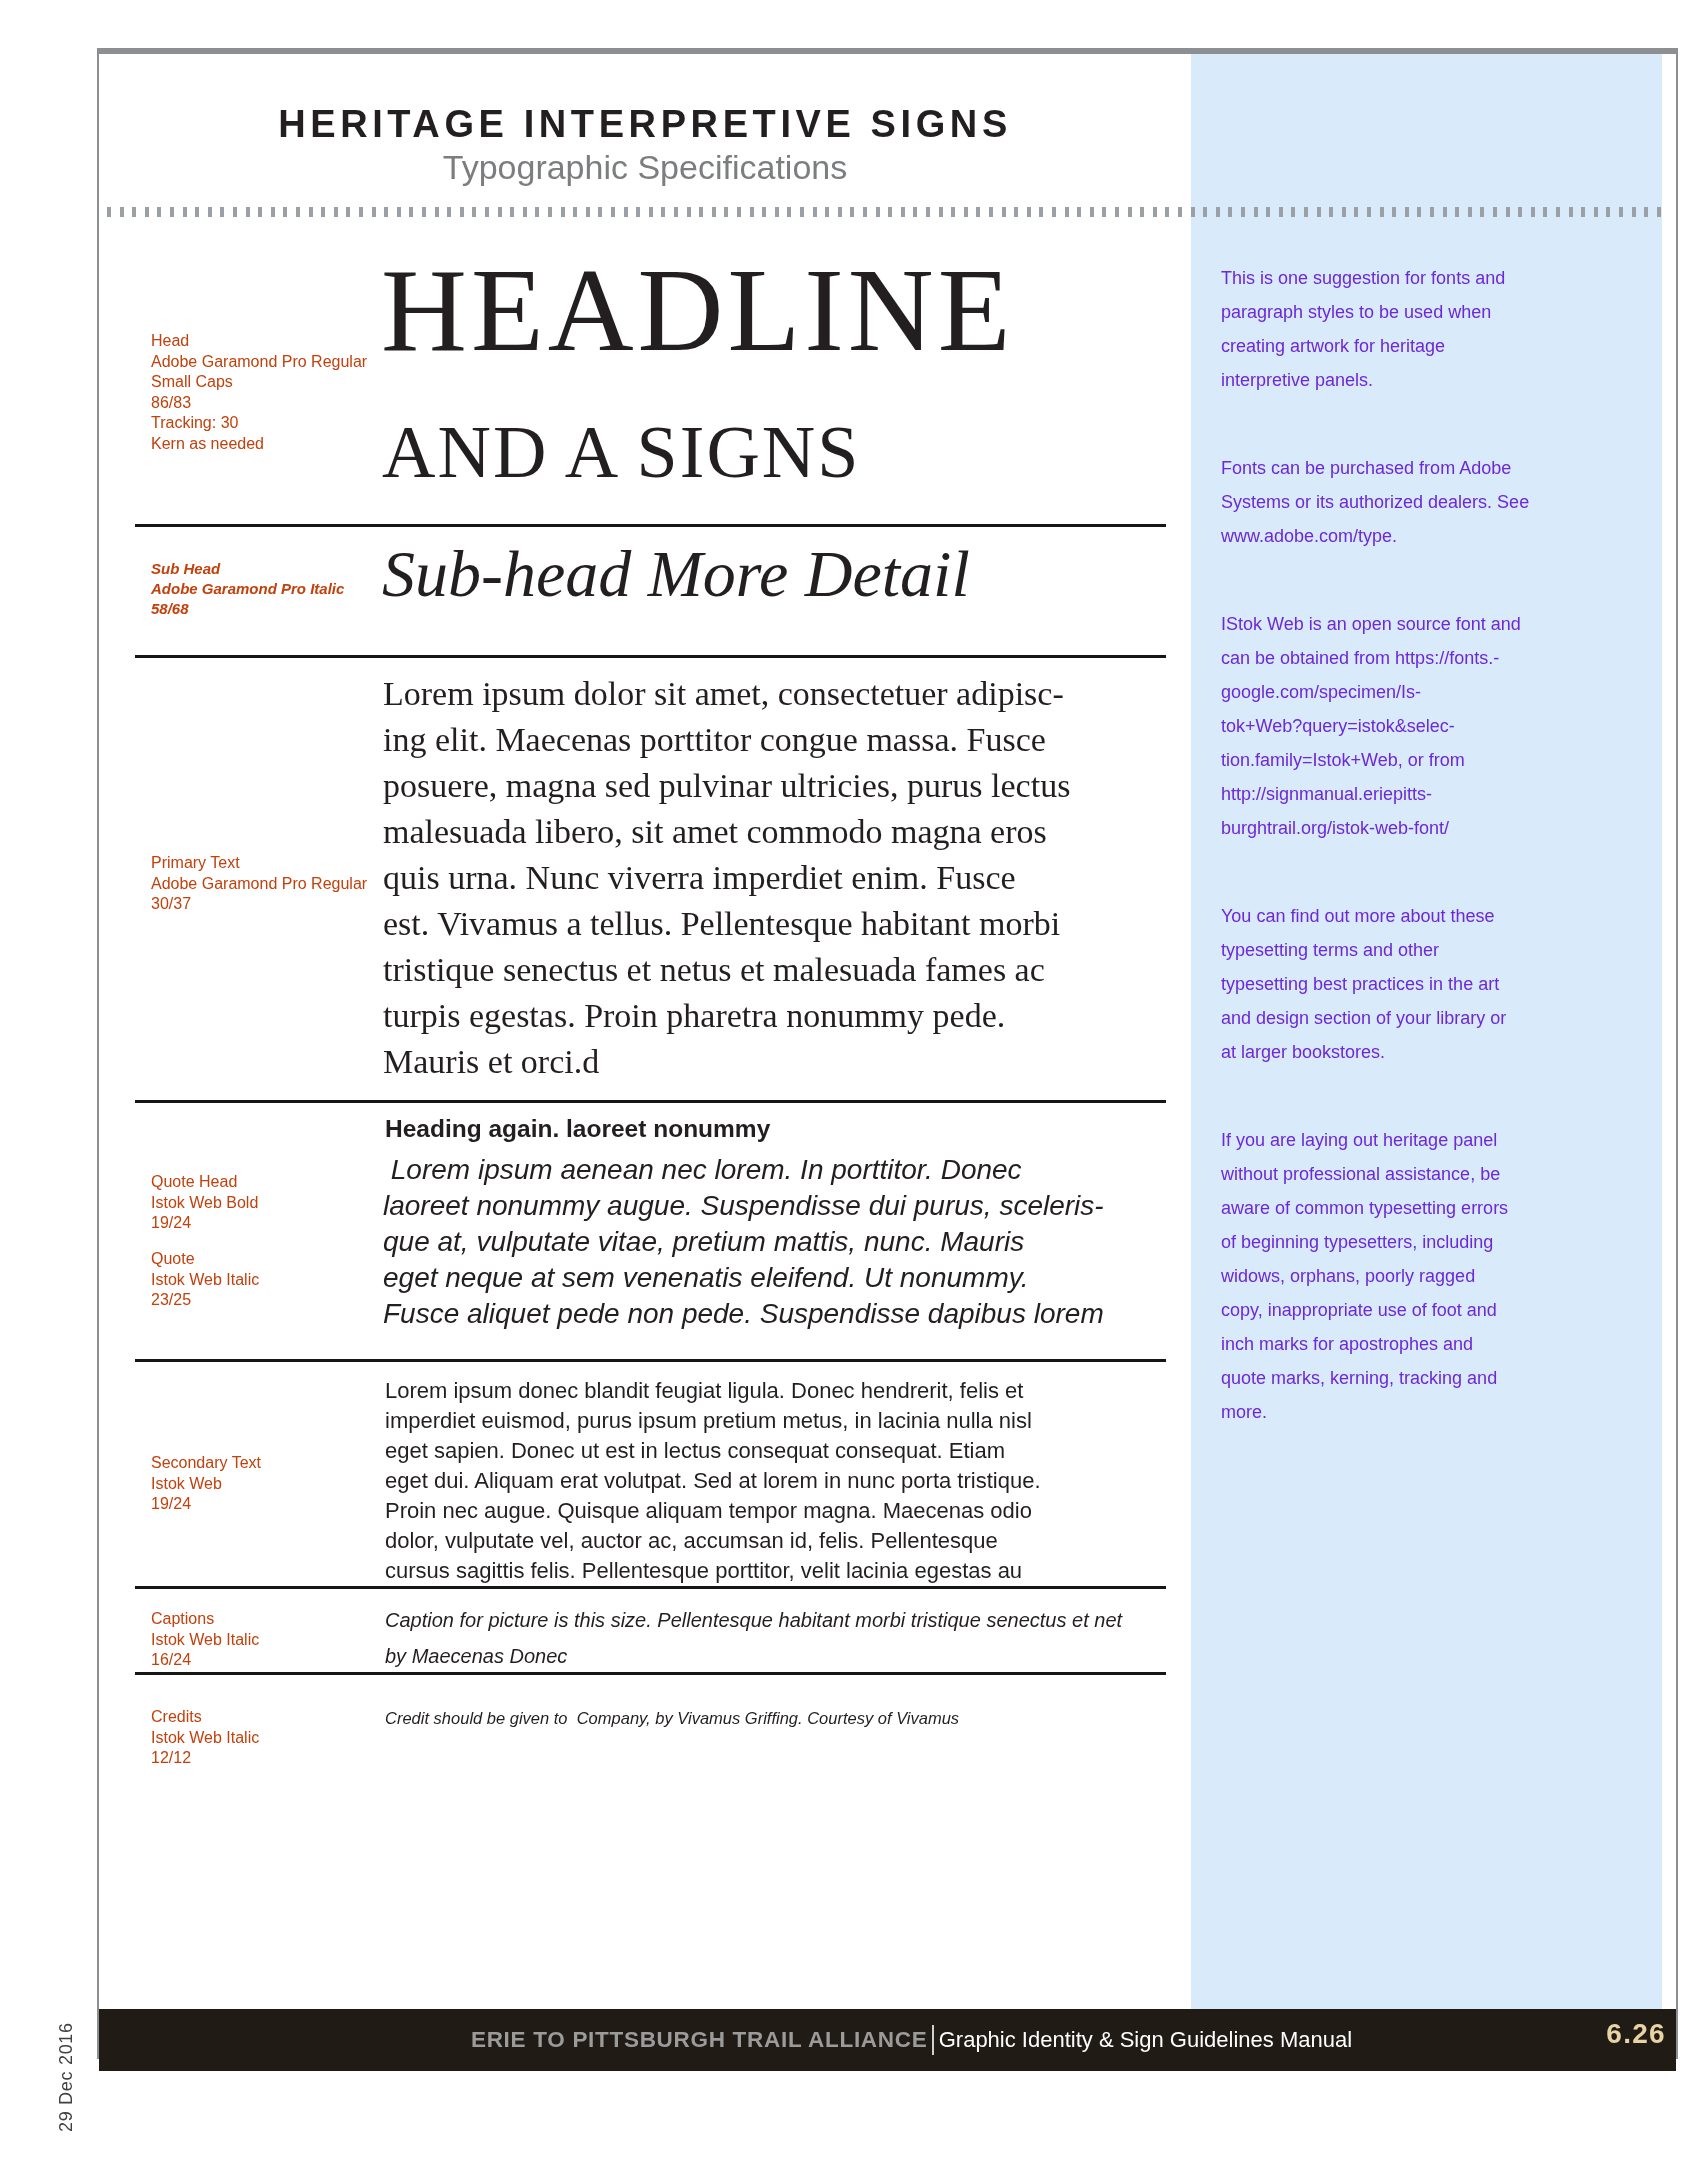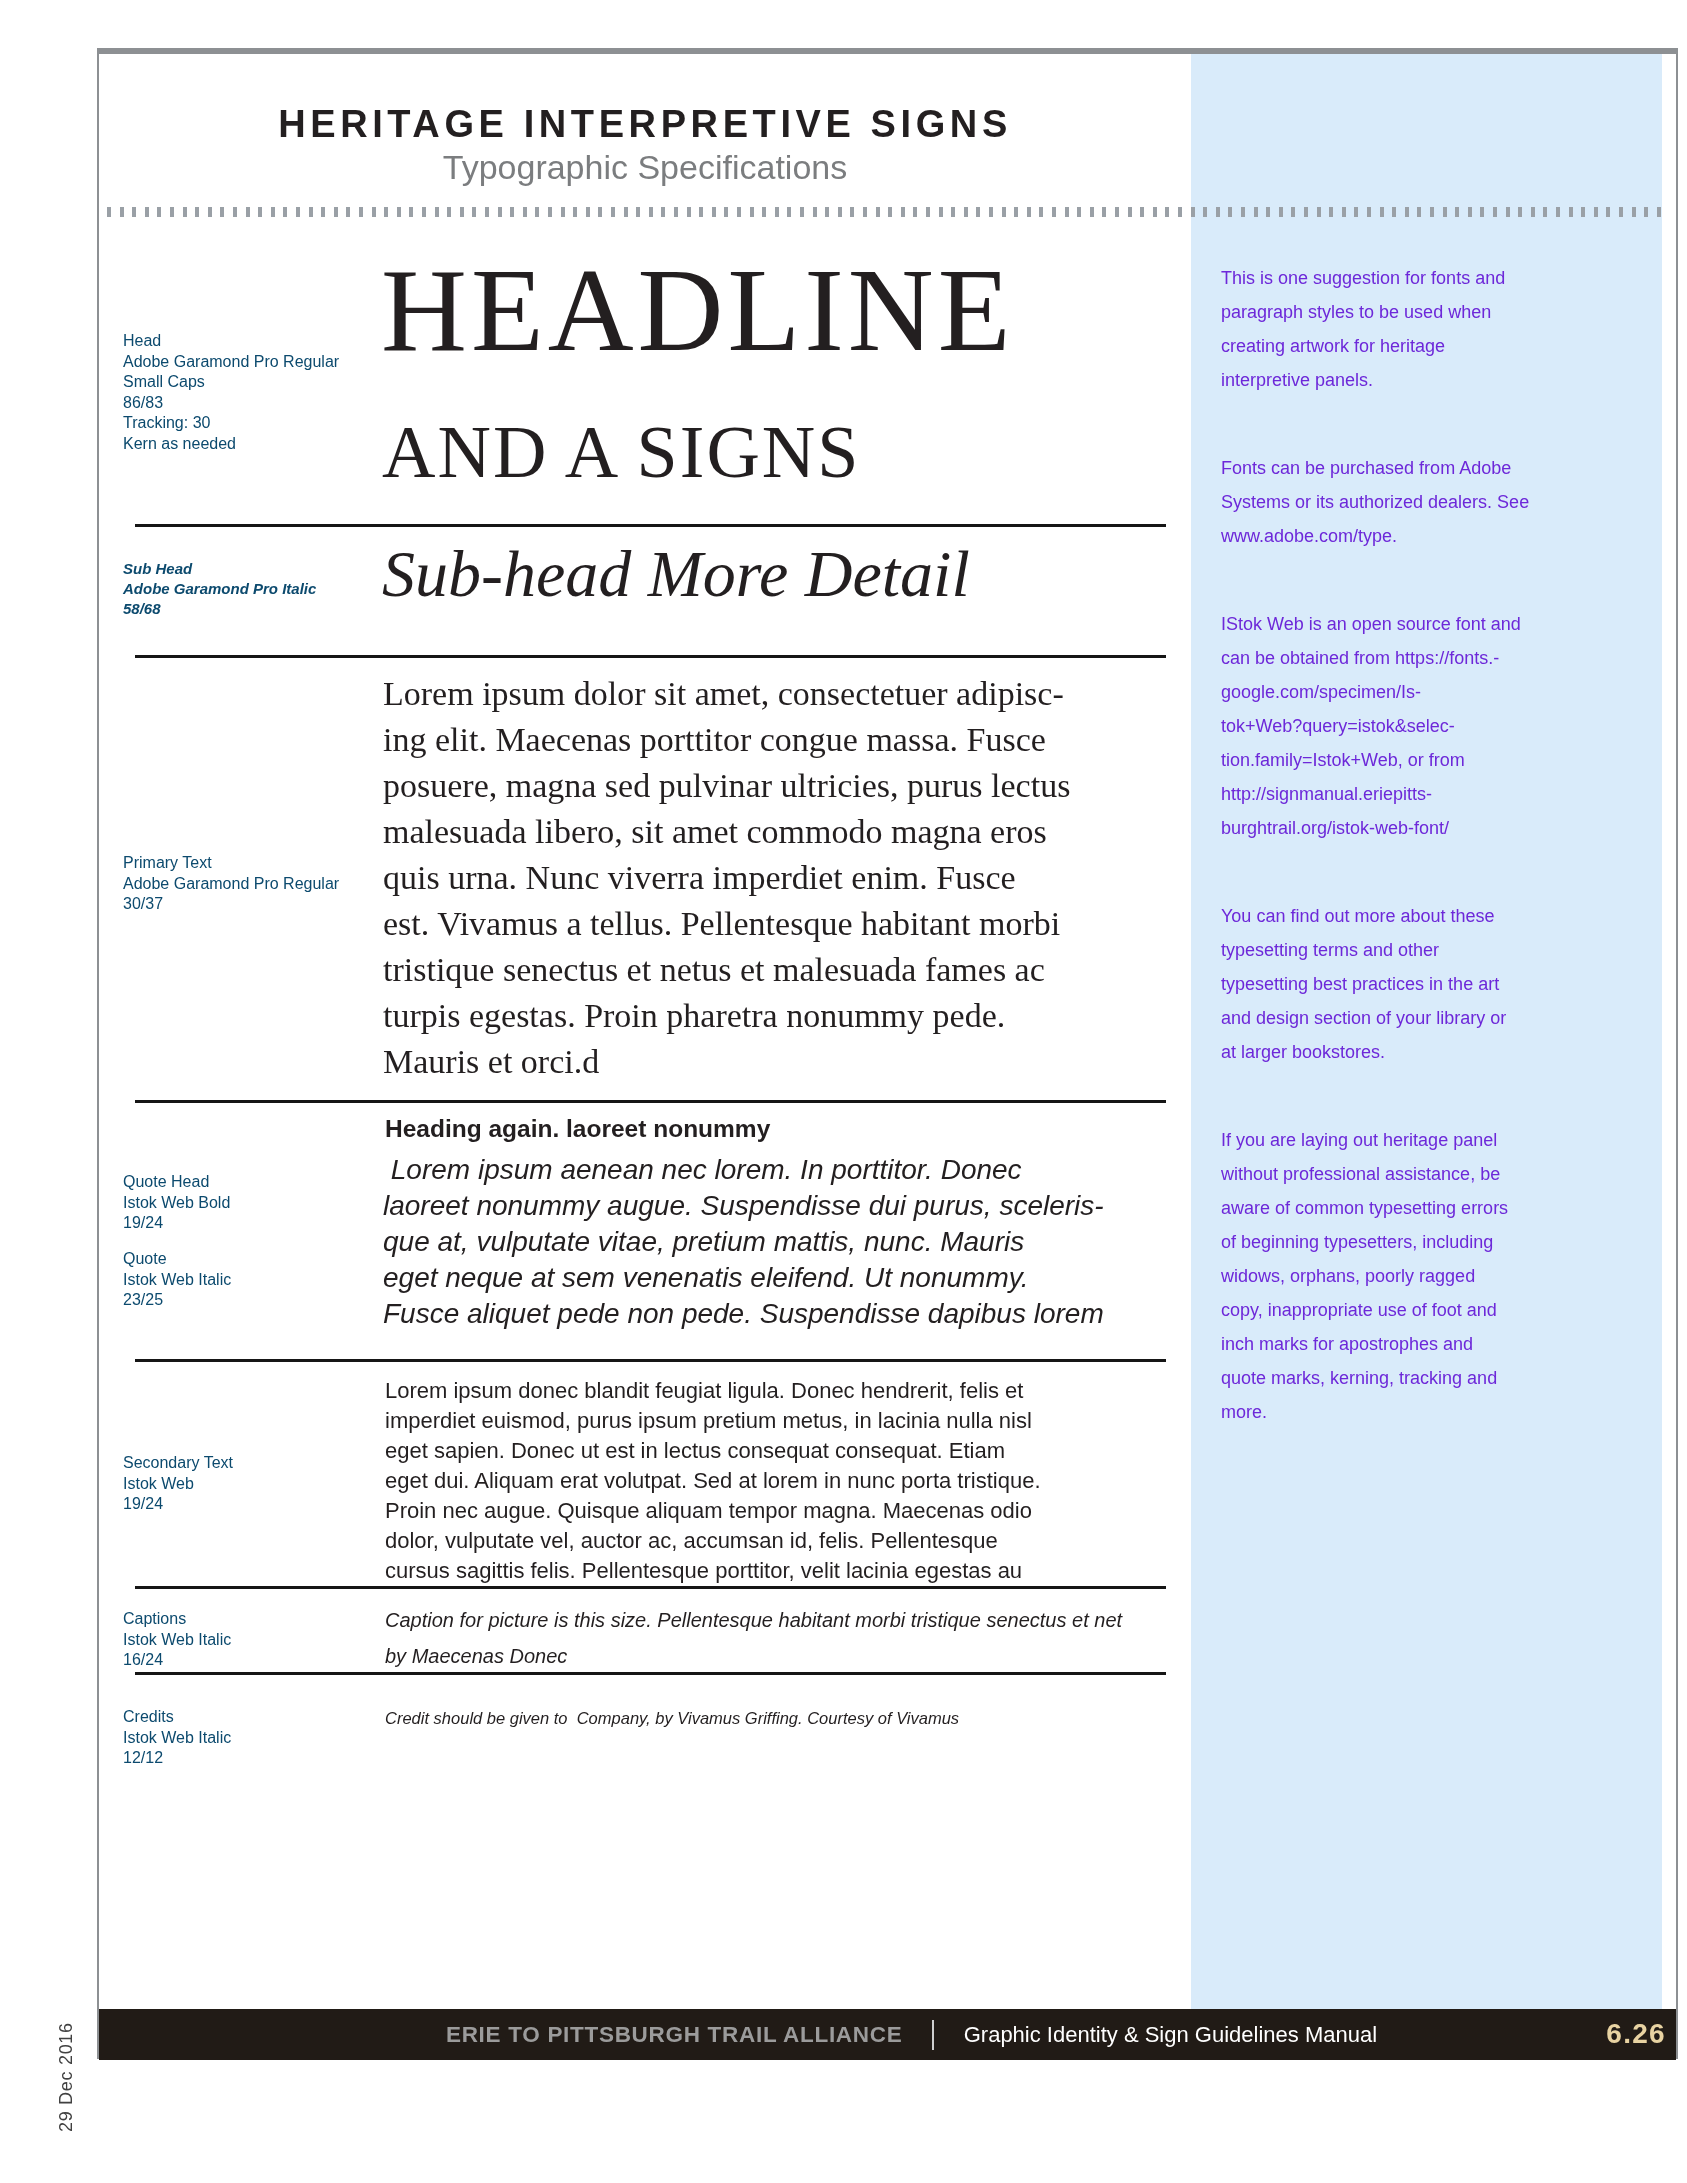--- a/index.html
+++ b/index.html
@@ -17,41 +17,41 @@
   .page-subtitle{font-size:34px;font-weight:400;color:#7b7d7f;margin-top:6.6px;}
   .dotted-sep{position:absolute;left:8px;right:9.3px;top:153px;height:10px;
       background:repeating-linear-gradient(90deg,#9aa0a6 0 4px,transparent 4px 12.6px);}
 
   
   .sidebar-panel{position:absolute;left:1092px;top:0;width:471px;height:1955px;background:#d9ebfa;}
   .sidebar-text{position:absolute;left:30px;top:173px;width:413px;font-size:18px;line-height:34px;color:#6d28d9;}
   .sidebar-text p{margin:0 0 20px 0;}
 
   
-  .spec-label{position:absolute;left:24px;width:238px;font-size:16px;line-height:20.5px;color:#0c4a6e;}
+  .spec-label{position:absolute;left:52px;width:238px;font-size:16px;line-height:20.5px;color:#c2410c;}
   .spec-label.bold-italic{font-weight:700;font-style:italic;font-size:15px;line-height:20px;}
 
   
   .rule{position:absolute;left:36px;width:1031px;height:2.6px;background:#161616;}
 
   
   .serif{font-family:"Liberation Serif",serif;}
   .sample-headline{left:282px;top:197px;font-size:119px;line-height:1;letter-spacing:4px;}
   .sample-headline2{left:283px;top:361px;font-size:74px;line-height:1;letter-spacing:2px;}
   .sample-subhead{left:283px;top:484px;font-size:66px;line-height:1.1;font-style:italic;}
   .sample-primary{left:284px;top:617px;width:814px;font-size:34px;line-height:46px;}
   .sample-quote-head{left:286px;top:1061px;font-size:24.5px;font-weight:700;}
   .sample-quote{left:284px;top:1098px;width:820px;font-size:28px;line-height:36px;font-style:italic;}
   .sample-secondary{left:286px;top:1322px;width:820px;font-size:22px;line-height:30px;}
   .sample-caption{left:286px;top:1548px;width:820px;font-size:20px;line-height:36px;font-style:italic;}
   .sample-credit{left:286px;top:1655px;width:820px;font-size:16.5px;font-style:italic;}
 
   
-  .footer-bar{position:absolute;left:0;right:0;top:1955px;height:51px;background:#211b16;
-      display:flex;align-items:center;justify-content:center;gap:30px;padding-left:48px;}
+  .footer-bar{position:absolute;left:0;right:0;top:1955px;height:62px;background:#211b16;
+      display:flex;align-items:center;justify-content:center;gap:5px;padding-left:48px;}
   .footer-alliance{font-size:22.5px;font-weight:700;letter-spacing:0.7px;color:#9b9b9b;}
   .footer-divider{width:1.3px;height:30px;background:#cfcfcf;}
   .footer-manual{font-size:22px;font-weight:400;color:#ffffff;}
   .footer-page-number{position:absolute;right:10px;top:9.3px;font-size:28px;font-weight:700;
       letter-spacing:1.3px;color:#e8d3a2;}
 
   
   .margin-note{position:absolute;left:56px;top:1904px;height:228px;
       writing-mode:vertical-rl;transform:rotate(180deg);
       font-size:18px;color:#414141;letter-spacing:0.7px;white-space:nowrap;}

